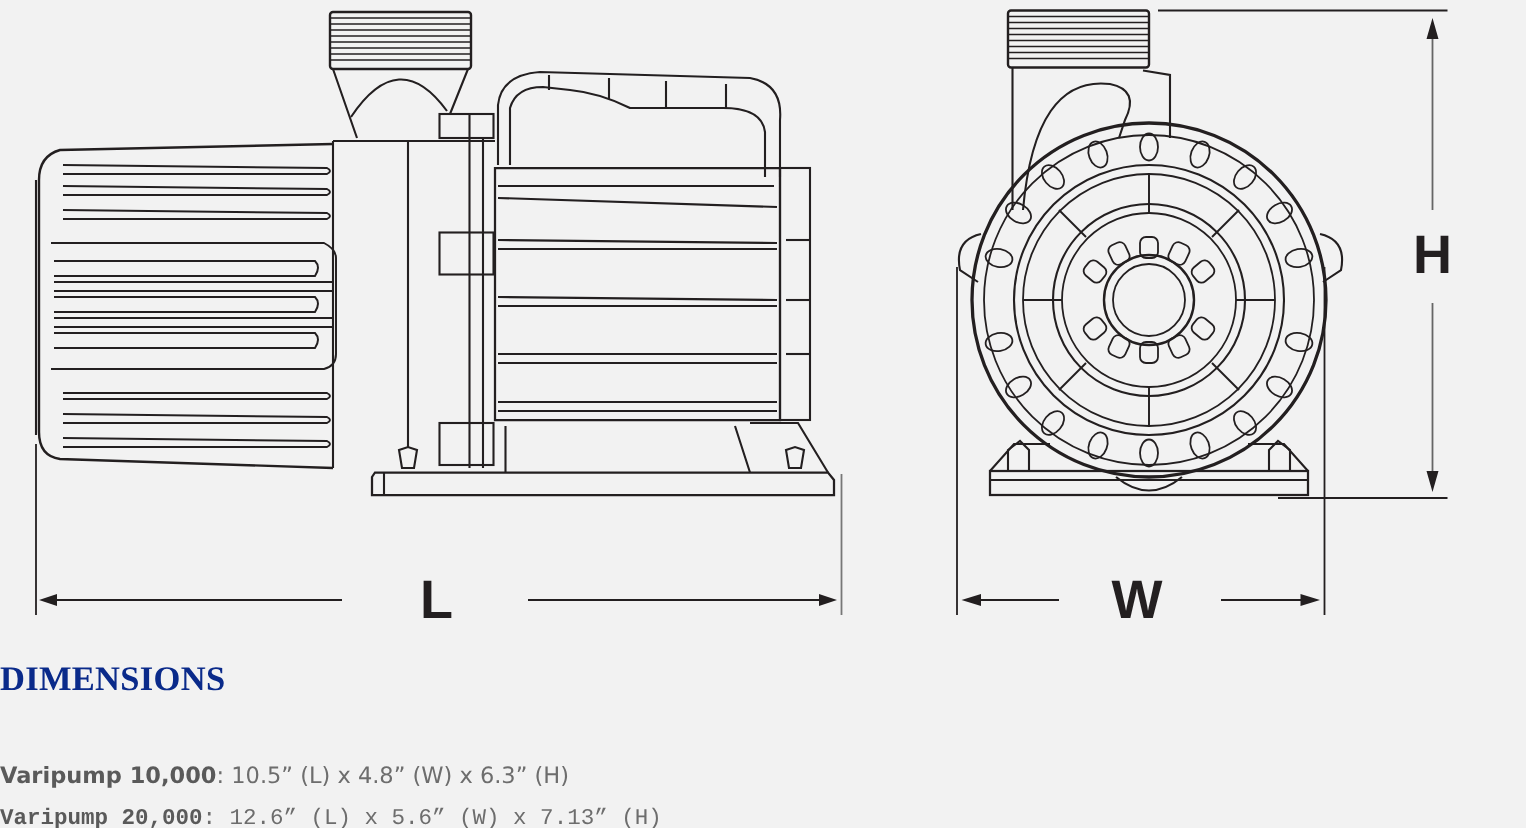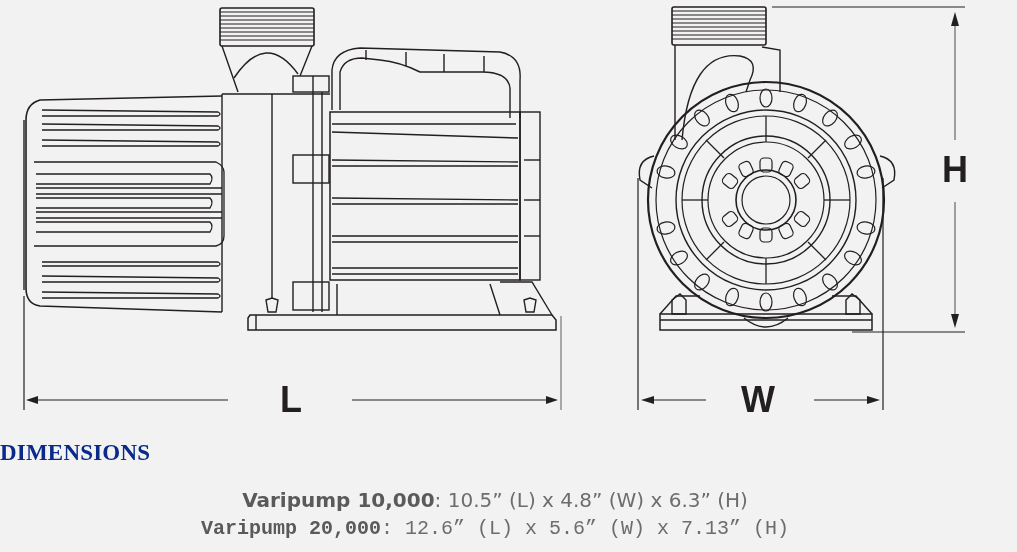--- a/index.html
+++ b/index.html
@@ -11,22 +11,22 @@
   .dim-label {
     position:absolute; font-family:"Liberation Sans", sans-serif; font-weight:bold;
     color:#231f20; font-size:36px; line-height:36px;
   }
   .title {
     position:absolute; left:0; width:990px; top:440px; text-align:left;
     font-family:"Liberation Serif", serif; font-weight:bold; font-size:23px;
     color:#0a2a8a; letter-spacing:0.2px;
   }
   .spec {
-    position:absolute; left:0; width:990px; text-align:center;
-    font-family:"DejaVu Sans", sans-serif; font-size:20px; color:#6d6d6d;
+    position:absolute; left:0; width:990px; 
+    font-family:"DejaVu Sans", sans-serif; font-size:15px; color:#6d6d6d;margin-top:20px;
   }
   .spec b { color:#5a5a5a; font-weight:bold; }
 </style>
 </head>
 <body>
 
 <svg class="drawing" width="1017" height="440" viewBox="0 0 1017 440" fill="none" stroke="#231f20" stroke-width="1.4">
 
   <g>
 

